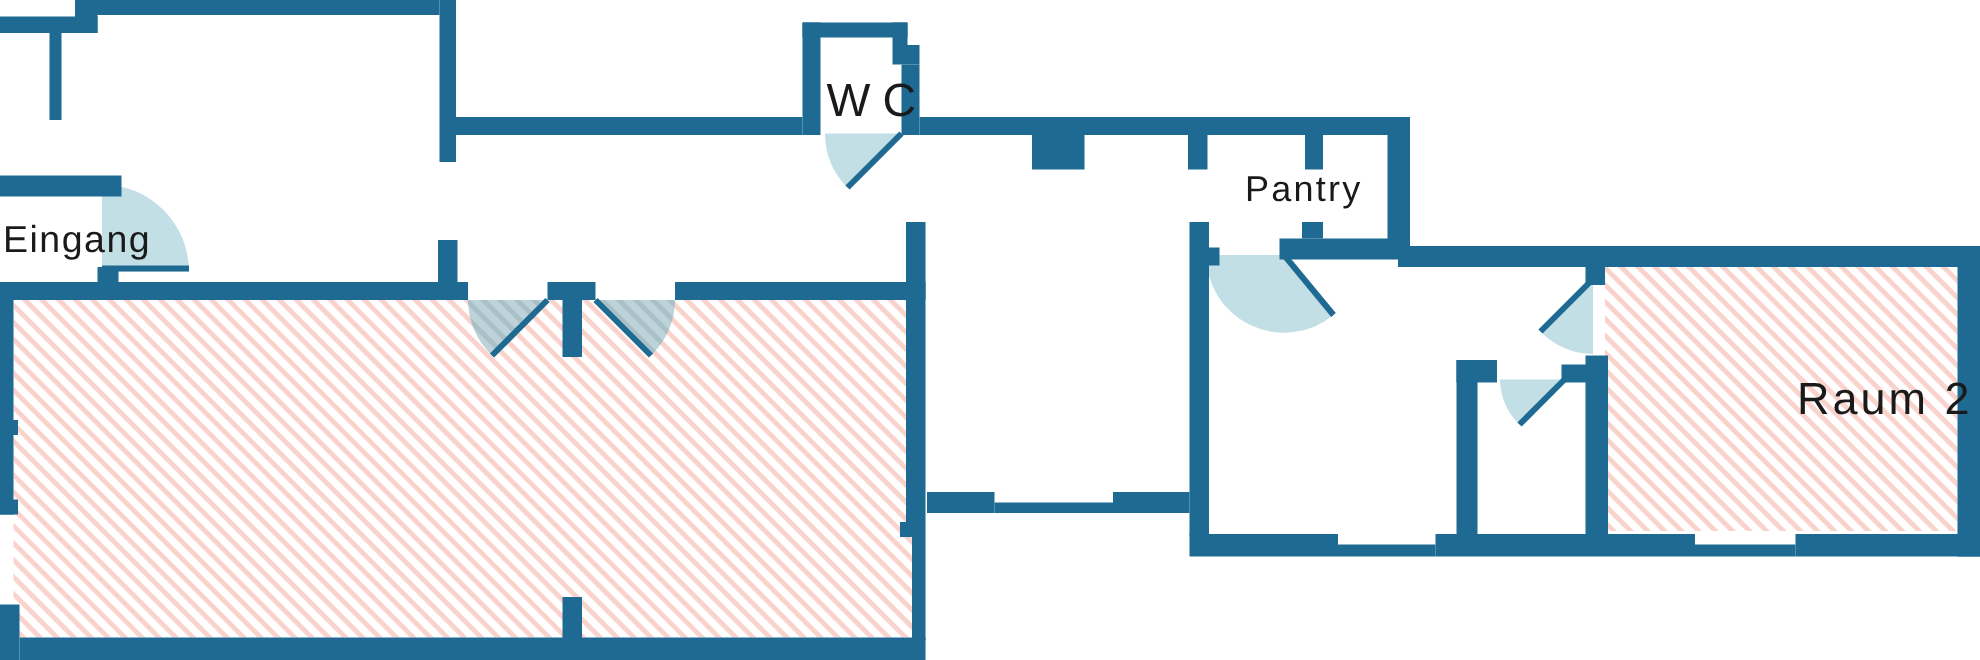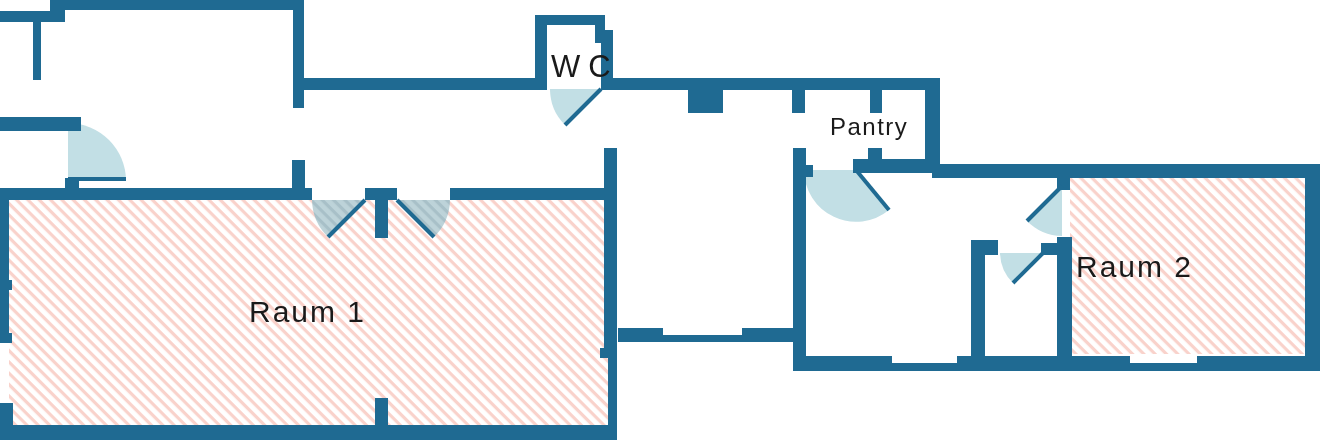--- a/index.html
+++ b/index.html
@@ -24,21 +24,21 @@
     position:absolute;
     color:var(--text);
     white-space:nowrap;
     line-height:1;
     user-select:none;
   }
   .lbl-eingang{left:2px;top:148px;font-size:25px;letter-spacing:1px;}
   .lbl-wc{left:551px;top:51px;font-size:31px;letter-spacing:8px;}
   .lbl-pantry{left:817px;top:115px;font-size:24px;letter-spacing:1.5px;margin-left:13px;}
   .lbl-raum1{left:249px;top:297px;font-size:30px;letter-spacing:2px;}
-  .lbl-raum2{left:1076px;top:252px;font-size:30px;letter-spacing:2px;}
+  .lbl-raum2{left:1198px;top:252px;font-size:30px;letter-spacing:2px;}
 </style>
 </head>
 <body>
 
 <div class="stage">
   <svg width="1320" height="440" viewBox="0 0 1320 440">
     <defs>
       <pattern id="hatchPink" patternUnits="userSpaceOnUse" width="8" height="8" patternTransform="rotate(45)">
         <rect width="8" height="8" fill="var(--bg)"></rect>
         <rect x="0" y="0" width="8" height="3.2" fill="var(--hatch)"></rect>
@@ -131,17 +131,17 @@
       <line x1="68" y1="179" x2="126" y2="179"></line>
       <line x1="601" y1="89" x2="565" y2="125"></line>
       <line x1="365" y1="200" x2="328" y2="237"></line>
       <line x1="397" y1="200" x2="434" y2="237"></line>
       <line x1="856" y1="170" x2="889" y2="210"></line>
       <line x1="1062" y1="186" x2="1027" y2="221"></line>
       <line x1="1043" y1="253" x2="1013" y2="283"></line>
     </g>
   </svg>
 
+  <div class="room-label lbl-eingang">Eingang</div>
   <div class="room-label lbl-wc">WC</div>
   <div class="room-label lbl-pantry">Pantry</div>
-  <div class="room-label lbl-raum1">Raum 1</div>
   <div class="room-label lbl-raum2">Raum 2</div>
 </div>
 
 </body></html>

